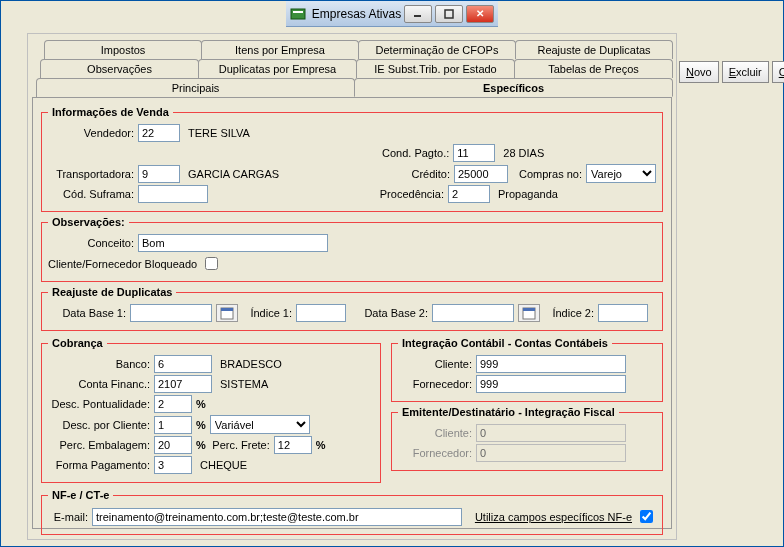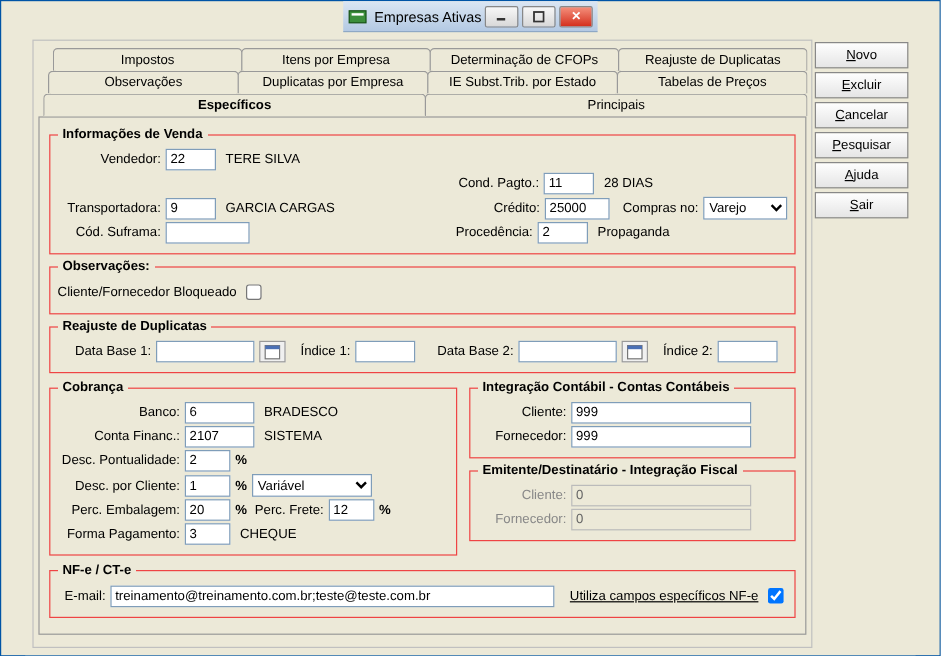--- a/index.html
+++ b/index.html
@@ -54,23 +54,24 @@
   .main {
     flex: 1;
     position: relative;
     background:#ece9d8;
     border:1px solid #c0c0c0;
     padding:6px 4px 4px 4px;
   }
   .side {
     width: 78px;
     display: flex;
-    flex-direction: column;
+    flex-direction: row;
     gap: 3px;
     padding-top: 2px;
+    margin-top: 26px;
   }
   .side button {
     height: 22px;
     border: 1px solid #888;
     background: linear-gradient(to bottom,#fefefe,#e5e5e5);
     font-family: inherit; font-size: 11px;
     cursor: pointer;
   }
   .side button u { text-decoration: underline; }
   
@@ -183,22 +184,22 @@
           <div class="tab">Determinação de CFOPs</div>
           <div class="tab">Reajuste de Duplicatas</div>
         </div>
         <div class="tabrow row2">
           <div class="tab">Observações</div>
           <div class="tab">Duplicatas por Empresa</div>
           <div class="tab">IE Subst.Trib. por Estado</div>
           <div class="tab">Tabelas de Preços</div>
         </div>
         <div class="tabrow row3">
+          <div class="tab">Principais</div>
           <div class="tab active">Específicos</div>
-          <div class="tab">Principais</div>
         </div>
       </div>
 
       <div class="tabpanel">
 
         <fieldset>
           <legend>Informações de Venda</legend>
           <div class="row">
             <label class="lbl" style="width:86px">Vendedor:</label>
             <input type="text" style="width: 42px;" value="22">
@@ -226,20 +227,24 @@
             <input type="text" style="width: 70px;" value="">
             <span style="width:130px"></span>
             <label class="lbl" style="width:98px">Procedência:</label>
             <input type="text" style="width: 42px;" value="2">
             <span class="desc">Propaganda</span>
           </div>
         </fieldset>
 
         <fieldset>
           <legend>Observações:</legend>
+          <div class="row">
+            <label class="lbl" style="width:86px">Conceito:</label>
+            <input type="text" style="width: 190px;" value="Bom">
+          </div>
           <div class="row">
             <span>Cliente/Fornecedor Bloqueado</span>
             <input type="checkbox" style="">
           </div>
         </fieldset>
 
         <fieldset>
           <legend>Reajuste de Duplicatas</legend>
           <div class="row">
             <label class="lbl" style="width:78px">Data Base 1:</label>

